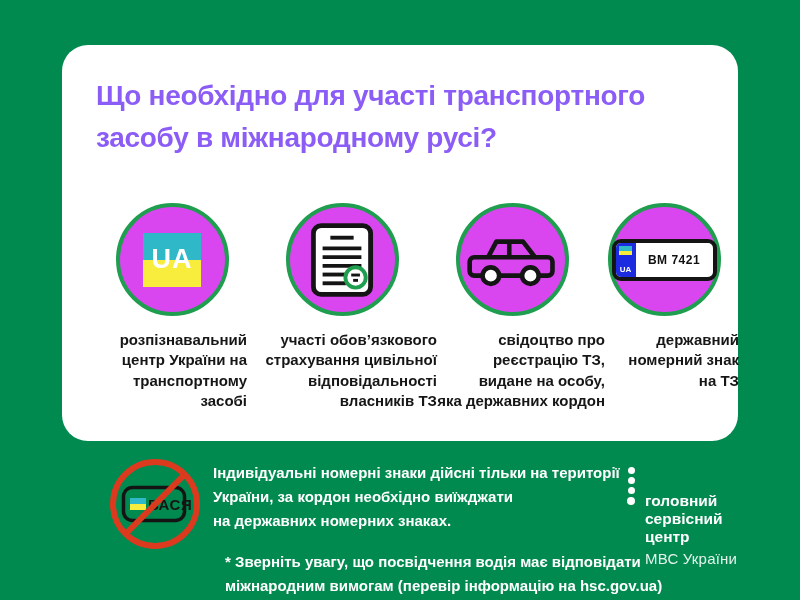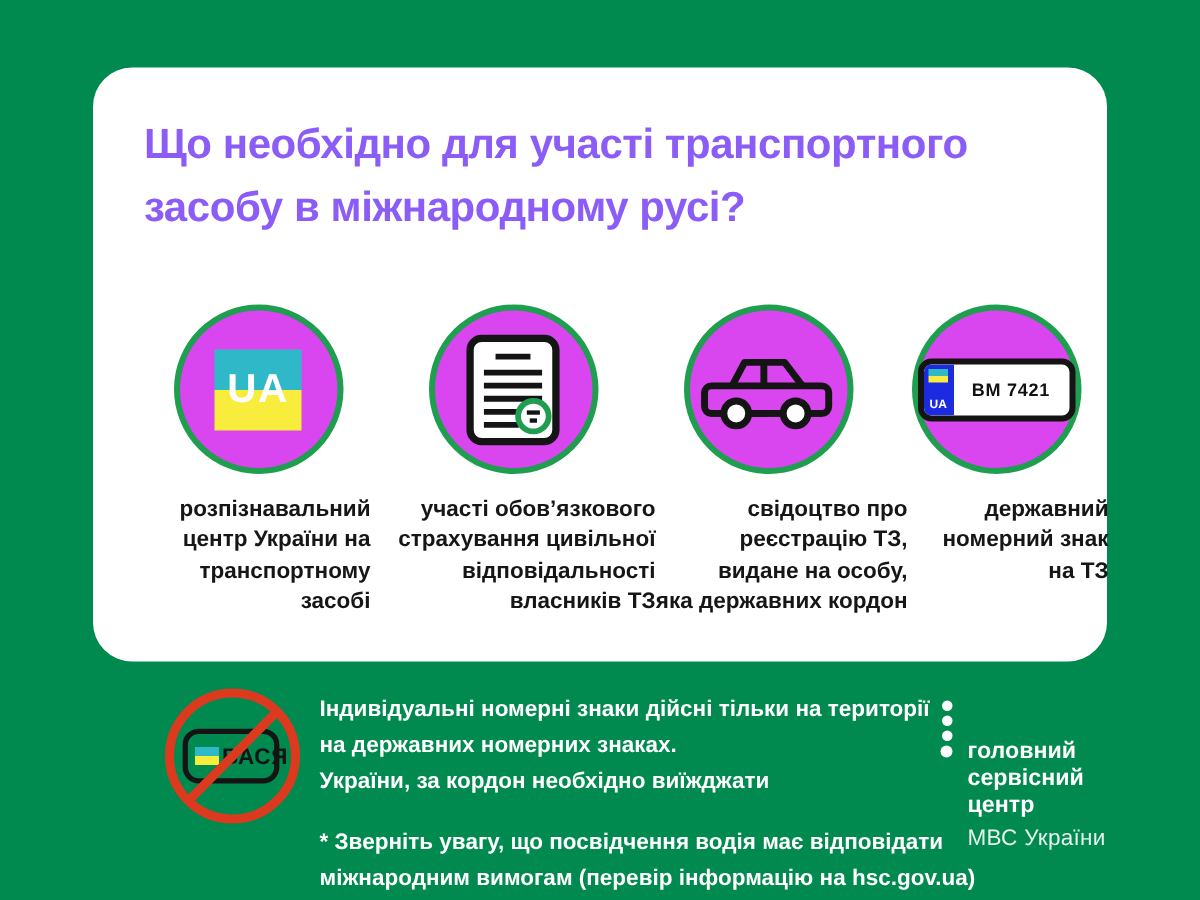--- a/index.html
+++ b/index.html
@@ -43,21 +43,21 @@
   }
   .mini-flag{width:13px;height:9px;background:linear-gradient(#2FB9C8 0 50%, #F8EC3C 50% 100%);}
   .plate-cc{color:#fff;font-size:8px;font-weight:700;line-height:1;}
   .plate-num{flex:1;display:flex;align-items:center;justify-content:center;
     font-weight:700;font-size:12px;color:#111;white-space:nowrap;letter-spacing:0.5px;}
   .ban{position:absolute;left:106px;top:456px;width:98px;height:98px;}
   .ban text{font-family:"Liberation Sans","DejaVu Sans",sans-serif;font-size:15px;font-weight:700;fill:#141414;letter-spacing:0.5px;}
   .note{position:absolute;left:213px;top:461px;color:#fff;font-weight:700;font-size:15px;line-height:24px;}
   .note div{white-space:nowrap;}
   .warning{position:absolute;left:213px;top:550px;color:#fff;font-weight:700;font-size:15px;line-height:24px;}
-  .warning div{white-space:nowrap;}
+  .warning div{white-space:nowrap;margin-left:12px;}
   .logo{position:absolute;left:627px;top:467px;width:120px;height:100px;}
   .dots{position:absolute;left:0;top:0;display:flex;flex-direction:column;align-items:center;gap:3px;}
   .dot{width:7px;height:7px;border-radius:50%;background:#fff;}
   .dot.big{width:8px;height:8px;}
   .logo-text{position:absolute;left:18px;top:25px;color:#ffffff;font-weight:700;font-size:15.5px;line-height:18px;}
   .logo-text div{white-space:nowrap;}
   .logo-sub{font-size:15px;font-weight:400;opacity:0.9;margin-top:4px;letter-spacing:0.2px;}
   svg{display:block;}
 </style>
 </head>
@@ -148,22 +148,22 @@
     <rect x="17.5" y="31.5" width="61" height="33" rx="9" fill="none" stroke="#141414" stroke-width="3.5"></rect>
     <rect x="24" y="42" width="16" height="6" fill="#2FB9C8"></rect>
     <rect x="24" y="48" width="16" height="6" fill="#F8EC3C"></rect>
     <text x="42" y="53.5">ВАСЯ</text>
     <circle cx="49" cy="48" r="42" fill="none" stroke="#DC3A1E" stroke-width="6"></circle>
     <line x1="20" y1="77.5" x2="78.5" y2="18.5" stroke="#DC3A1E" stroke-width="6"></line>
   </svg>
 
   <div class="note">
     <div>Індивідуальні номерні знаки дійсні тільки на території</div>
+    <div>України, за кордон необхідно виїжджати</div>
     <div>на державних номерних знаках.</div>
-    <div>України, за кордон необхідно виїжджати</div>
   </div>
   <div class="warning">
     <div>* Зверніть увагу, що посвідчення водія має відповідати</div>
     <div>міжнародним вимогам (перевір інформацію на hsc.gov.ua)</div>
   </div>
 
   <div class="logo">
     <div class="dots">
       <div class="dot"></div>
       <div class="dot"></div>

